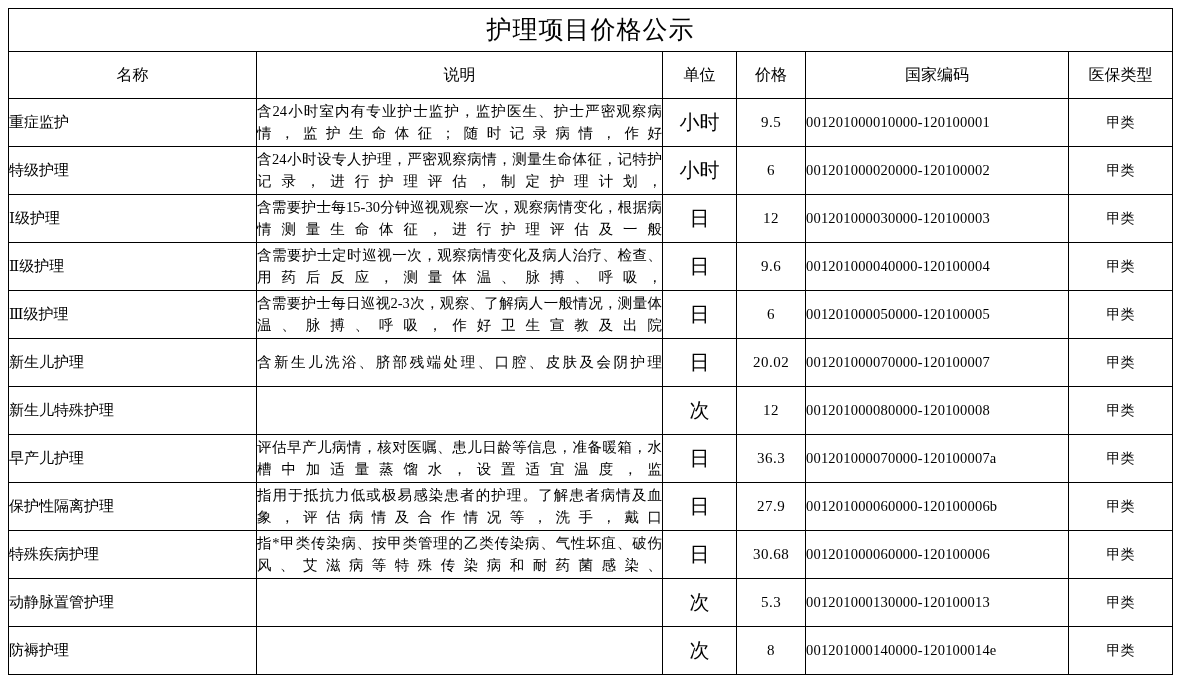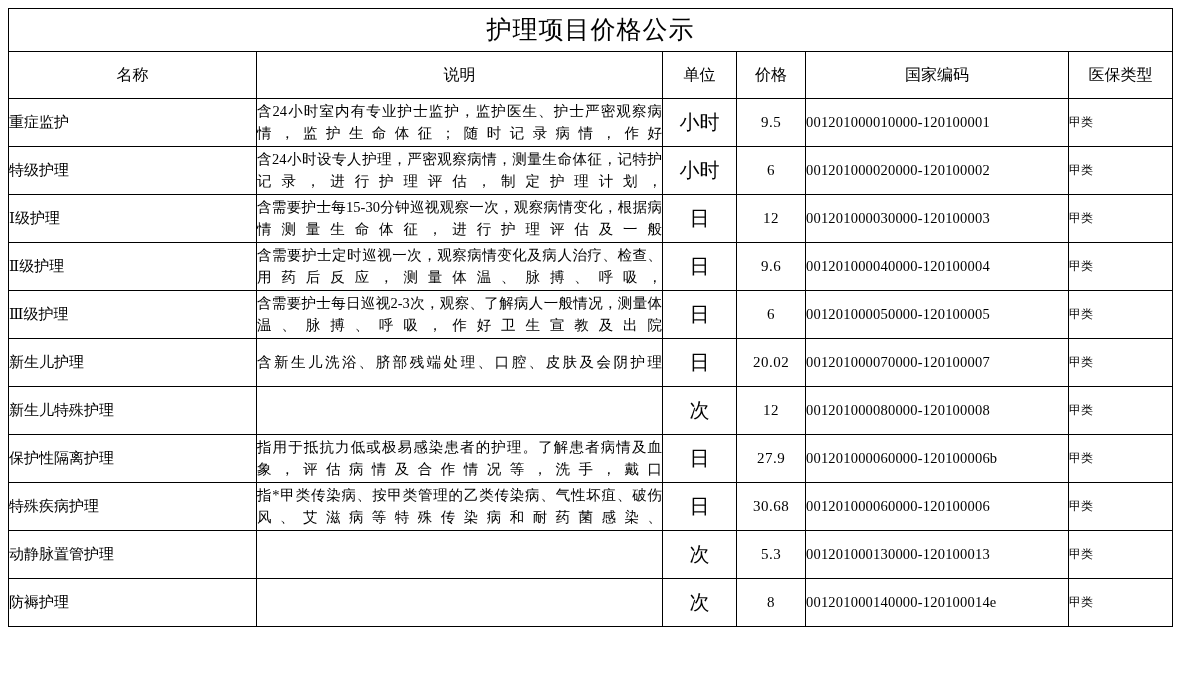--- a/index.html
+++ b/index.html
@@ -93,22 +93,22 @@
     letter-spacing: 0.5px;
   }
   td.code-cell {
     text-align: left;
     font-size: 14.5px;
     padding-left: 6px;
     letter-spacing: 0.2px;
     white-space: nowrap;
   }
   td.type-cell {
-    text-align: left;
-    font-size: 12px;
+    text-align: center;
+    font-size: 14px;
   }
 </style>
 </head>
 <body>
 
 <div class="page">
   <table class="price-table">
     <colgroup>
       <col class="c-name">
       <col class="c-desc">
@@ -181,20 +181,28 @@
         </tr>
         <tr>
           <td class="name-cell">新生儿特殊护理</td>
           <td class="desc-cell"></td>
           <td class="unit-cell">次</td>
           <td class="price-cell">12</td>
           <td class="code-cell">001201000080000-120100008</td>
           <td class="type-cell">甲类</td>
         </tr>
         <tr>
+          <td class="name-cell">早产儿护理</td>
+          <td class="desc-cell">评估早产儿病情，核对医嘱、患儿日龄等信息，准备暖箱，水槽中加适量蒸馏水，设置适宜温度，监</td>
+          <td class="unit-cell">日</td>
+          <td class="price-cell">36.3</td>
+          <td class="code-cell">001201000070000-120100007a</td>
+          <td class="type-cell">甲类</td>
+        </tr>
+        <tr>
           <td class="name-cell">保护性隔离护理</td>
           <td class="desc-cell">指用于抵抗力低或极易感染患者的护理。了解患者病情及血象，评估病情及合作情况等，洗手，戴口</td>
           <td class="unit-cell">日</td>
           <td class="price-cell">27.9</td>
           <td class="code-cell">001201000060000-120100006b</td>
           <td class="type-cell">甲类</td>
         </tr>
         <tr>
           <td class="name-cell">特殊疾病护理</td>
           <td class="desc-cell">指*甲类传染病、按甲类管理的乙类传染病、气性坏疽、破伤风、艾滋病等特殊传染病和耐药菌感染、</td>

